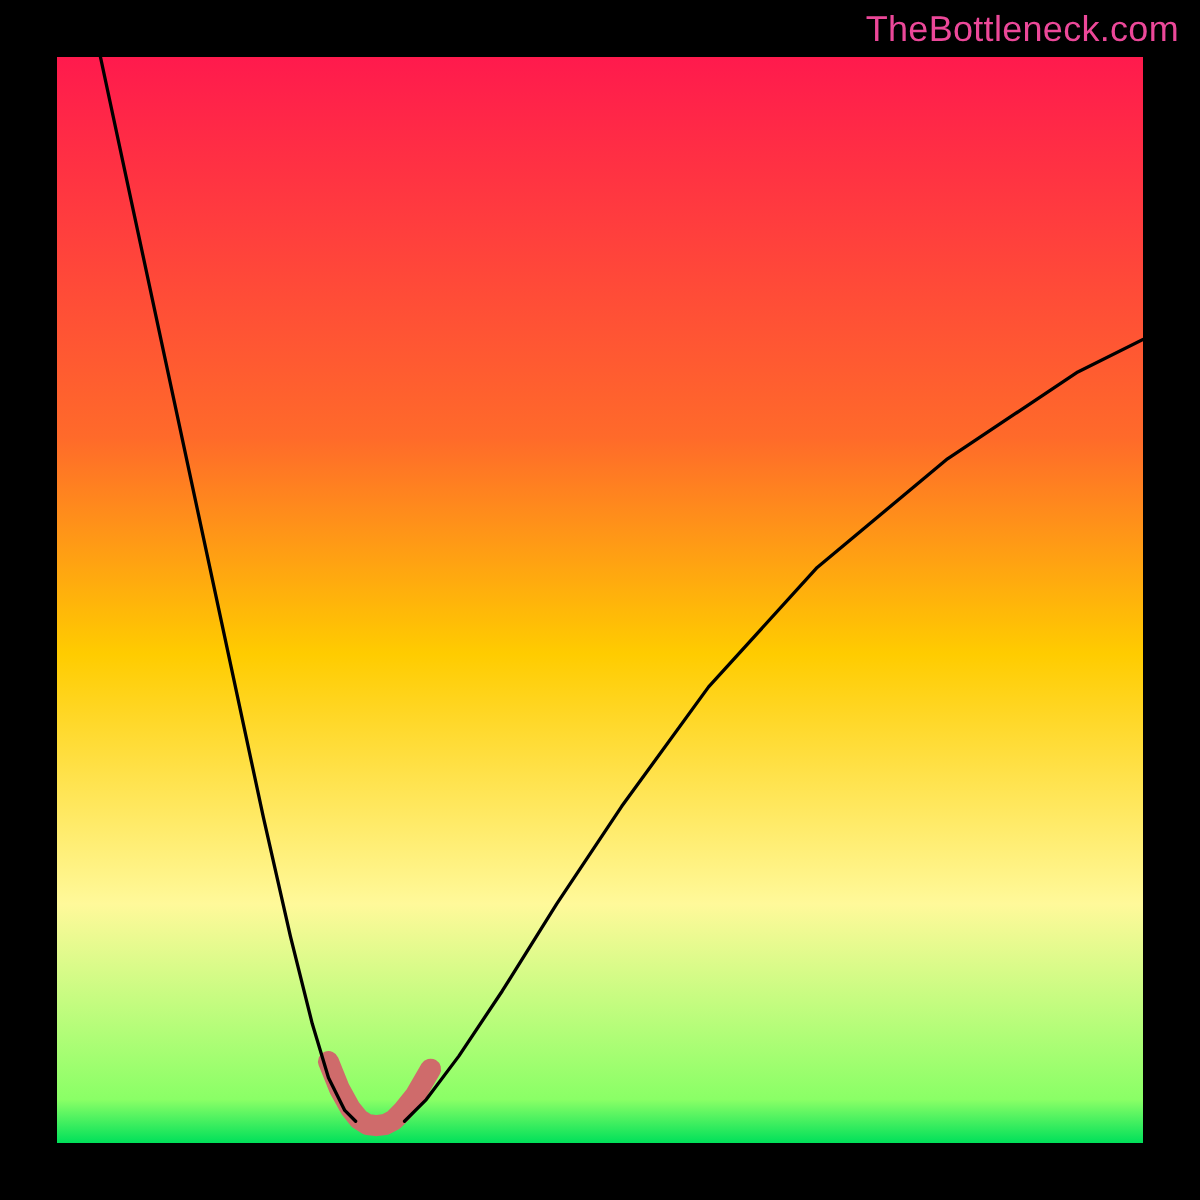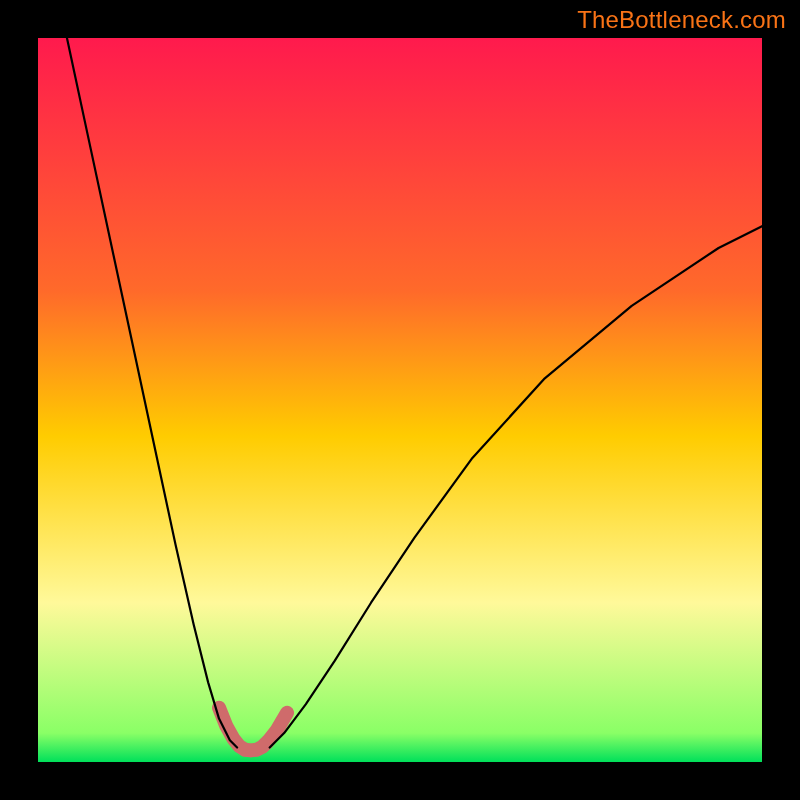--- a/index.html
+++ b/index.html
@@ -24,21 +24,21 @@
     left: 38px;
     top: 38px;
     width: 724px;
     height: 724px;
     overflow: hidden;
   }
   .watermark {
     position: absolute;
     top: 6px;
     right: 14px;
-    color: #f97316;
+    color: #ec4899;
     font-size: 24px;
     font-weight: 400;
     letter-spacing: 0.2px;
     user-select: none;
   }
   svg {
     display: block;
   }
 </style>
 </head>

